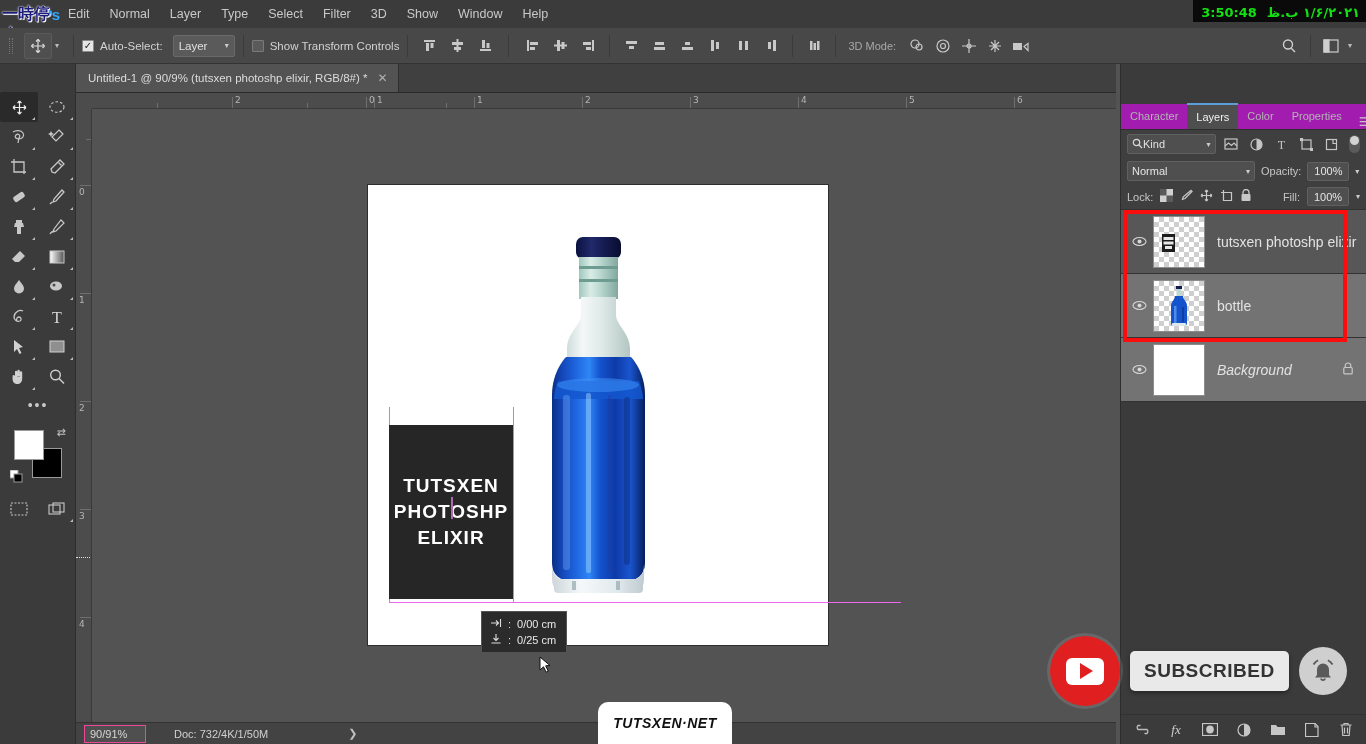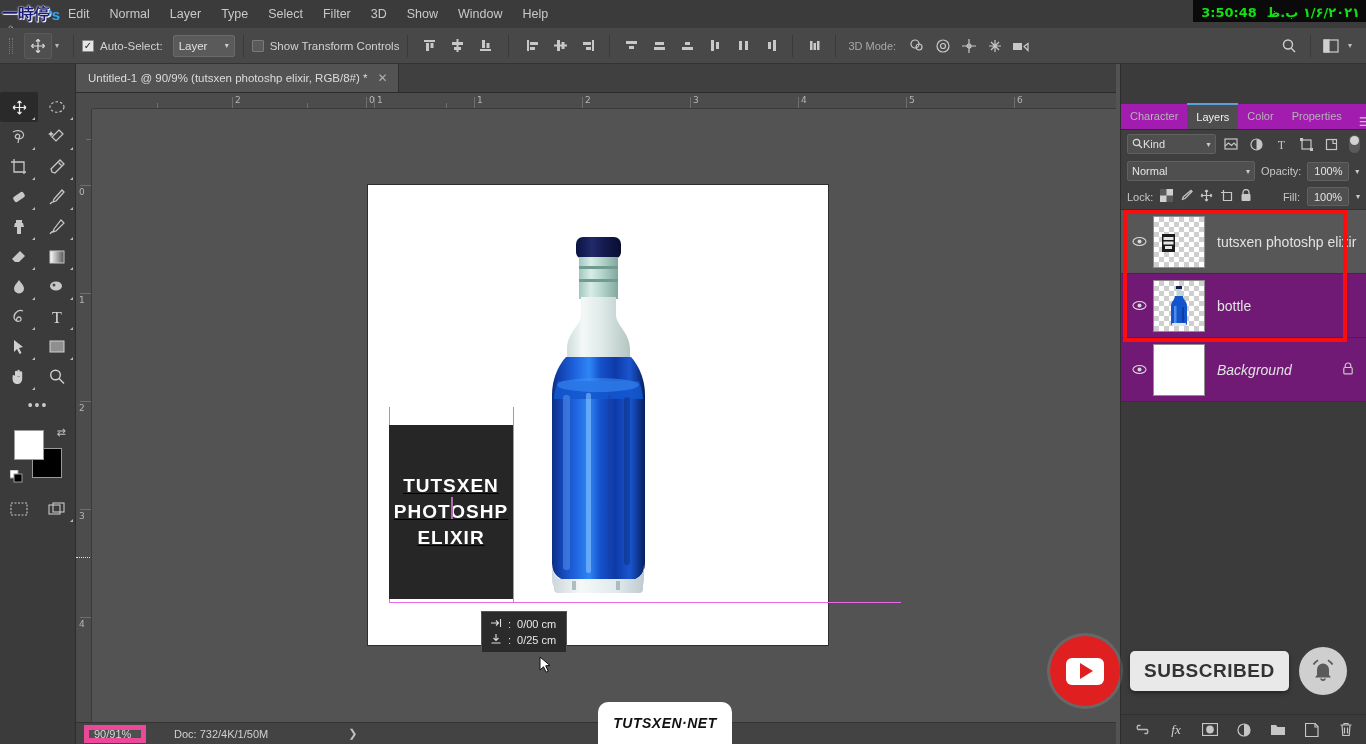--- a/index.html
+++ b/index.html
@@ -147,21 +147,21 @@
     background: #ffffff; box-shadow: 0 0 0 1px #2e2e2e;
   }
 
   
   .bottle { position: absolute; left: 168px; top: 50px; width: 125px; height: 378px; }
 
   
   .textblock {
     position: absolute; left: 21px; top: 240px; width: 124px; height: 174px;
     background: #262626; display: flex; flex-direction: column;
-    align-items: center; justify-content: center; gap: 4px; text-decoration: underline;
+    align-items: center; justify-content: center; gap: 4px;
   }
   .textblock .line {
     color: #ffffff; font-size: 19px; font-weight: bold; letter-spacing: 1px;
     font-family: "Liberation Sans", sans-serif; line-height: 22px; white-space: nowrap;
   }
   .guide-v { position: absolute; background: #e86ae8; width: 1px; }
   .guide-h { position: absolute; background: #e86ae8; height: 1px; }
   .caret-line { position: absolute; width: 2px; height: 22px; background: #b06ab0; left: 62px; top: 72px; }
 
   .tooltip-move {
@@ -173,21 +173,21 @@
   .tooltip-move .ic { width: 12px; color: #d8d8d8; font-size: 11px; }
 
   .mouse-cursor { position: absolute; left: 463px; top: 563px; z-index: 25; }
 
   
   .statusbar {
     position: absolute; left: 76px; top: 722px; width: 1040px; height: 22px;
     background: #434343; border-top: 1px solid #333; display: flex; align-items: center;
   }
   .zoomfield {
-    width: 62px; height: 18px; margin-left: 8px; background: #4f4f4f; border: 5px solid #ec4899;
+    width: 62px; height: 18px; margin-left: 8px; background: #4f4f4f; border: 1px solid #ec4899;
     color: #d8d8d8; font-size: 11px; display: flex; align-items: center; padding-left: 5px;
   }
   .docinfo { color: #d0d0d0; font-size: 11px; margin-left: 28px; }
   .chev { color: #c0c0c0; font-size: 11px; margin-left: 80px; }
 
   
   .rightpanel {
     position: absolute; left: 1120px; top: 64px; width: 246px; height: 680px;
     background: #3b3b3b; border-left: 1px solid #2d2d2d;
   }
@@ -227,21 +227,21 @@
   .lbl { color: #c6c6c6; font-size: 11px; }
   .numfield {
     width: 42px; height: 19px; background: #4f4f4f; border: 1px solid #606060; border-radius: 2px;
     color: #e4e4e4; font-size: 11px; display: flex; align-items: center; justify-content: center;
   }
   .lockrow { height: 26px; display: flex; align-items: center; gap: 7px; padding: 0 6px; background: #3f3f3f; border-bottom:1px solid #323232;}
 
   .layerlist { position: relative; background: #3b3b3b; }
   .layerrow {
     height: 64px; display: flex; align-items: center; border-bottom: 1px solid #333;
-    padding-left: 4px; background: #701a75;
+    padding-left: 4px; background: #737373;
   }
   .layerrow.selected { background: #575757; }
   .eye { width: 28px; display: flex; align-items: center; justify-content: center; }
   .lthumb {
     width: 52px; height: 52px; border: 1px solid #8d8d8d; position: relative; overflow: hidden;
     background-color: #fff;
     background-image:
       linear-gradient(45deg, #cfcfcf 25%, transparent 25%, transparent 75%, #cfcfcf 75%),
       linear-gradient(45deg, #cfcfcf 25%, transparent 25%, transparent 75%, #cfcfcf 75%);
     background-size: 10px 10px; background-position: 0 0, 5px 5px;

